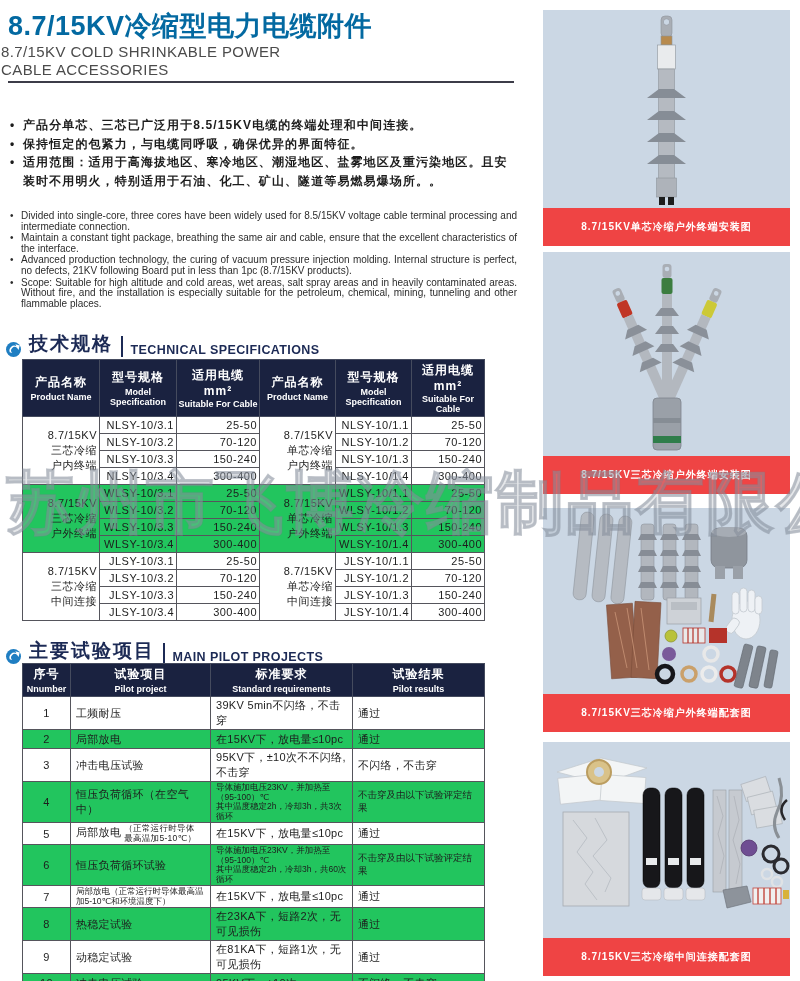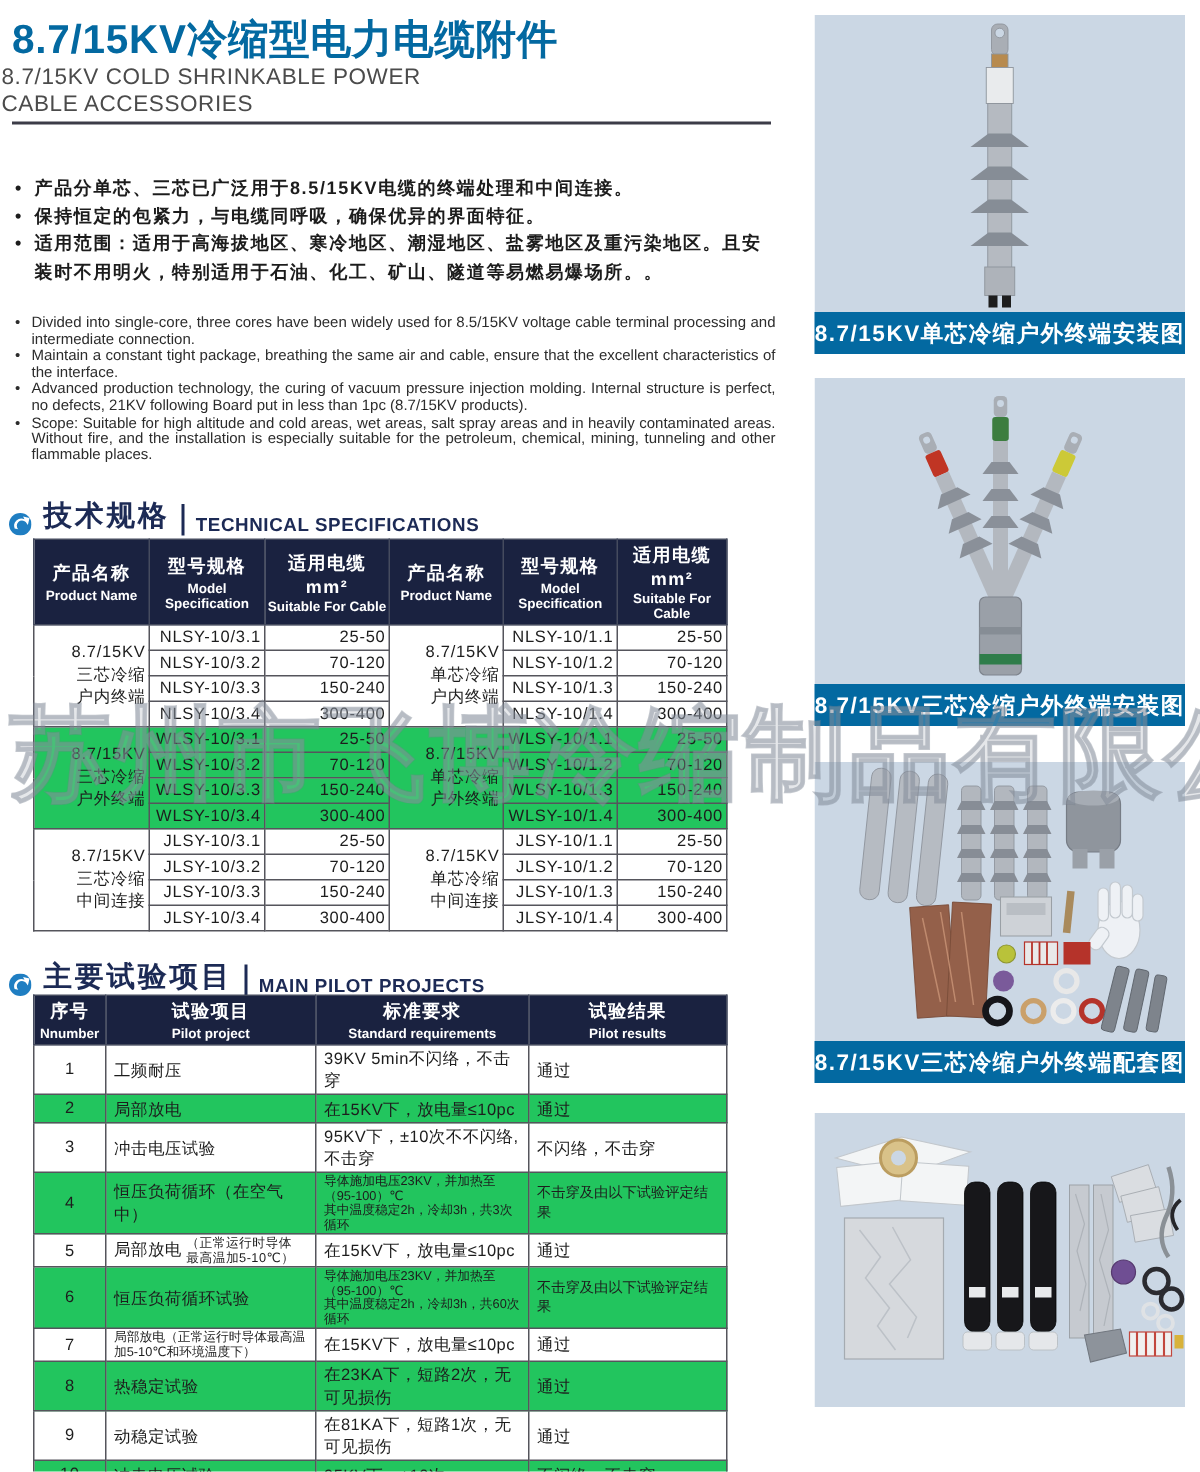--- a/index.html
+++ b/index.html
@@ -44,21 +44,21 @@
   .test td{font-size:11px;height:19px;padding:1px 5px;text-align:left;letter-spacing:.3px;vertical-align:middle}
   .test td.cno{text-align:center}
   td.small-2l{font-size:8.5px;line-height:9.5px;white-space:pre-line;letter-spacing:0}
   .note{font-size:8.5px;line-height:9.5px;white-space:pre-line;display:inline-block;vertical-align:middle;margin-left:3px}
   td.rs{font-size:9.5px;letter-spacing:0}
 
   
   .card{left:543px;width:247px}
   .c1{top:10px}.c2{top:252px}.c3{top:508px}.c4{top:742px}
   .photo{display:block;width:247px}
-  .caption{height:28px;background:#0369a1;color:#fff;font-size:15px;font-weight:bold;display:flex;align-items:center;justify-content:center;letter-spacing:1px;white-space:nowrap}
+  .caption{height:38px;background:#ef4444;color:#fff;font-size:10px;font-weight:bold;display:flex;align-items:center;justify-content:center;letter-spacing:1px;white-space:nowrap}
 
   
   .wm{top:458px;left:6px;width:794px;font-size:68px;font-weight:bold;white-space:nowrap;letter-spacing:2px;color:rgba(168,175,185,.30);-webkit-text-stroke:1px rgba(118,128,142,.42);pointer-events:none;z-index:9}
 </style>
 </head>
 <body>
 
 <div class="abs title">8.7/15KV冷缩型电力电缆附件</div>
 <div class="abs subtitle">
   <div>8.7/15KV COLD SHRINKABLE POWER</div>
@@ -480,15 +480,16 @@
     <circle cx="206" cy="106" r="8" fill="#6f4e93" stroke="#56396f" stroke-width="0.8"></circle>
     <circle cx="228" cy="112" r="8" fill="none" stroke="#2b2b30" stroke-width="3"></circle>
     <circle cx="238" cy="124" r="7" fill="none" stroke="#2b2b30" stroke-width="3"></circle>
     <circle cx="224" cy="132" r="5" fill="none" stroke="#dfe2e5" stroke-width="2.5"></circle>
     <circle cx="234" cy="140" r="5" fill="none" stroke="#dfe2e5" stroke-width="2.5"></circle>
     <path d="M180 148 L204 144 L208 160 L184 166 Z" fill="#8d939b" stroke="#70767e" stroke-width="0.7"></path>
     <rect x="210" y="146" width="28" height="16" fill="#f0f0f0" stroke="#c2473e" stroke-width="0.8"></rect>
     <path d="M215 146 V162 M221 146 V162 M227 146 V162 M233 146 V162" stroke="#c2473e" stroke-width="1.4"></path>
     <rect x="240" y="148" width="6" height="9" fill="#d8b23a"></rect>
   </svg>
+  <figcaption class="caption">8.7/15KV三芯冷缩中间连接配套图</figcaption>
 </figure>
 
 <div class="abs wm">苏州市飞博冷缩制品有限公司</div>
 
 </body></html>

